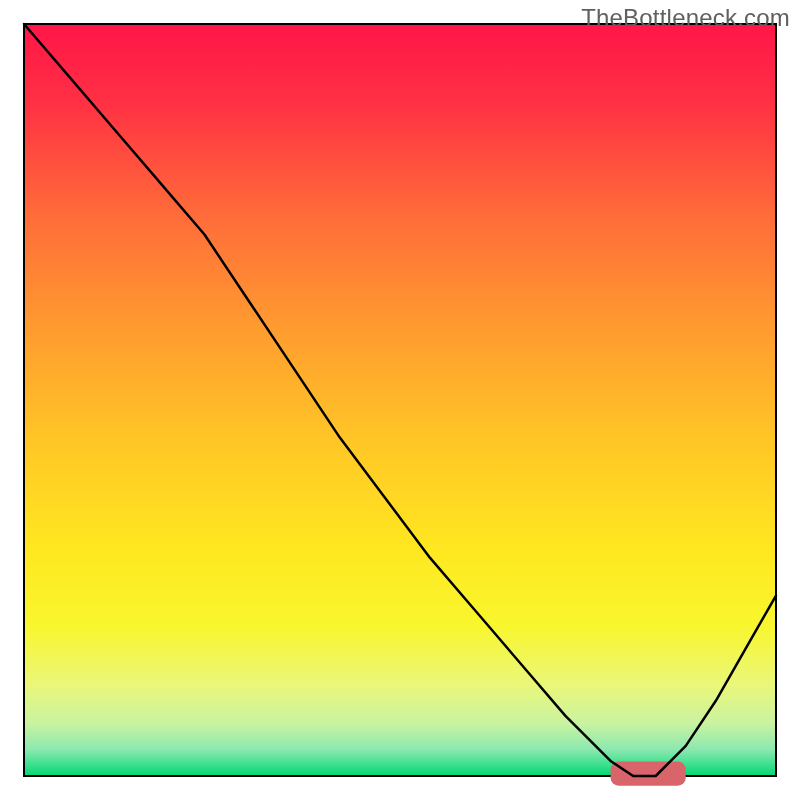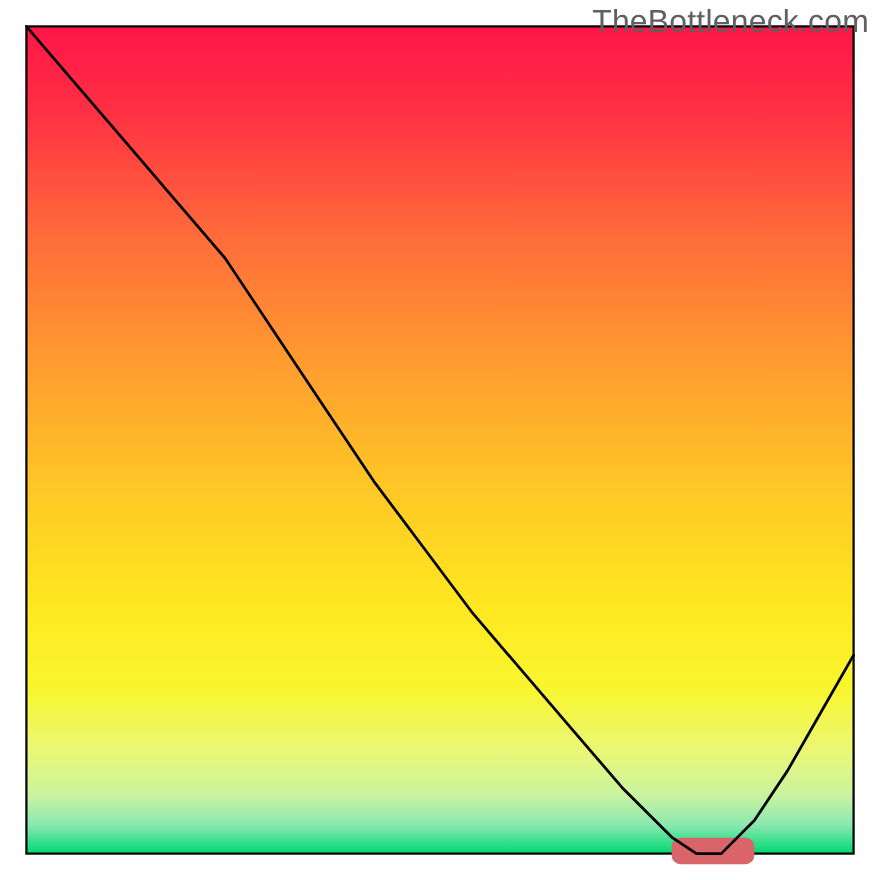--- a/index.html
+++ b/index.html
@@ -14,21 +14,21 @@
   .stage {
     position: relative;
     width: 800px;
     height: 800px;
   }
   .watermark {
     position: absolute;
     top: 4px;
     right: 10px;
     color: #606060;
-    font-size: 29px;
+    font-size: 24px;
     font-weight: 400;
     letter-spacing: 0.2px;
     z-index: 5;
   }
   svg.plot {
     position: absolute;
     top: 0;
     left: 0;
   }
 </style>

